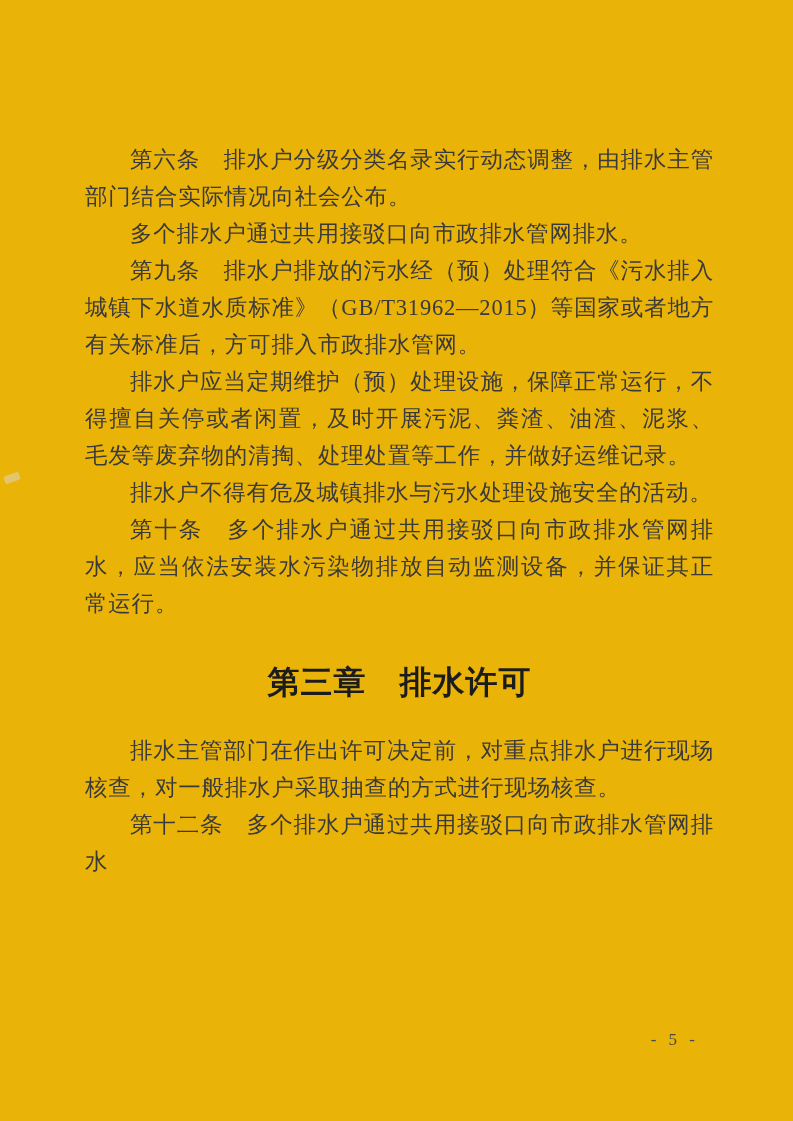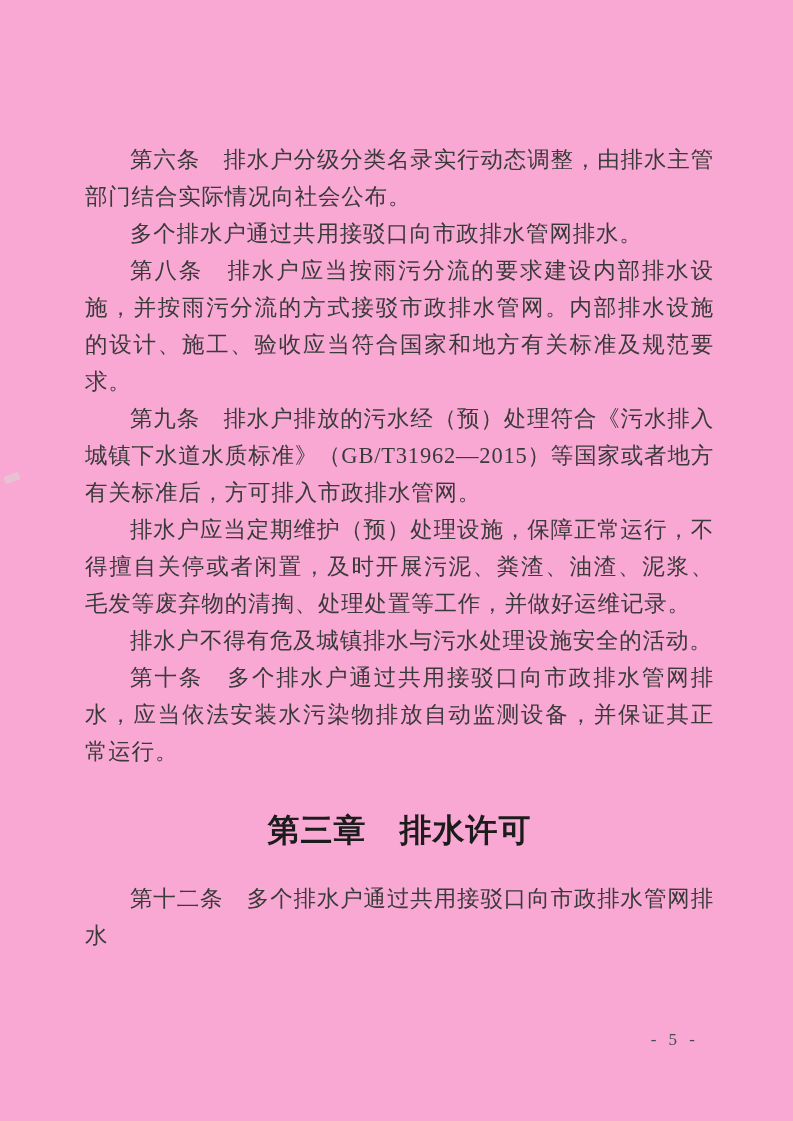--- a/index.html
+++ b/index.html
@@ -5,21 +5,21 @@
   html, body {
     margin: 0;
     padding: 0;
     background: #f3f3f1;
   }
   .page {
     position: relative;
     width: 793px;
     height: 1121px;
     margin: 0 auto;
-    background: #f9a8d4;
+    background: #eab308;
     overflow: hidden;
     color: #3a3a3a;
     font-family: "Liberation Serif", "DejaVu Serif", serif;
   }
   .body-text {
     position: absolute;
     left: 85px;
     top: 141px;
     width: 629px;
     font-size: 22.5px;
@@ -68,26 +68,26 @@
 </head>
 <body>
 
 <div class="page">
 
   <div class="scan-smudge"></div>
 
   <div class="body-text">
     <p class="para">第六条　排水户分级分类名录实行动态调整，由排水主管部门结合实际情况向社会公布。</p>
     <p class="para">多个排水户通过共用接驳口向市政排水管网排水。</p>
-    <p class="para">第八条　排水户应当按雨污分流的要求建设内部排水设施，并按雨污分流的方式接驳市政排水管网。内部排水设施的设计、施工、验收应当符合国家和地方有关标准及规范要求。</p>
     <p class="para">第九条　排水户排放的污水经（预）处理符合《污水排入城镇下水道水质标准》（GB/T31962—2015）等国家或者地方有关标准后，方可排入市政排水管网。</p>
     <p class="para">排水户应当定期维护（预）处理设施，保障正常运行，不得擅自关停或者闲置，及时开展污泥、粪渣、油渣、泥浆、毛发等废弃物的清掏、处理处置等工作，并做好运维记录。</p>
     <p class="para">排水户不得有危及城镇排水与污水处理设施安全的活动。</p>
     <p class="para">第十条　多个排水户通过共用接驳口向市政排水管网排水，应当依法安装水污染物排放自动监测设备，并保证其正常运行。</p>
 
     <h2 class="para chapter">第三章　排水许可</h2>
 
+    <p class="para">排水主管部门在作出许可决定前，对重点排水户进行现场核查，对一般排水户采取抽查的方式进行现场核查。</p>
     <p class="para">第十二条　多个排水户通过共用接驳口向市政排水管网排水</p>
   </div>
 
   <div class="page-number">- 5 -</div>
 
 </div>
 
 </body></html>

